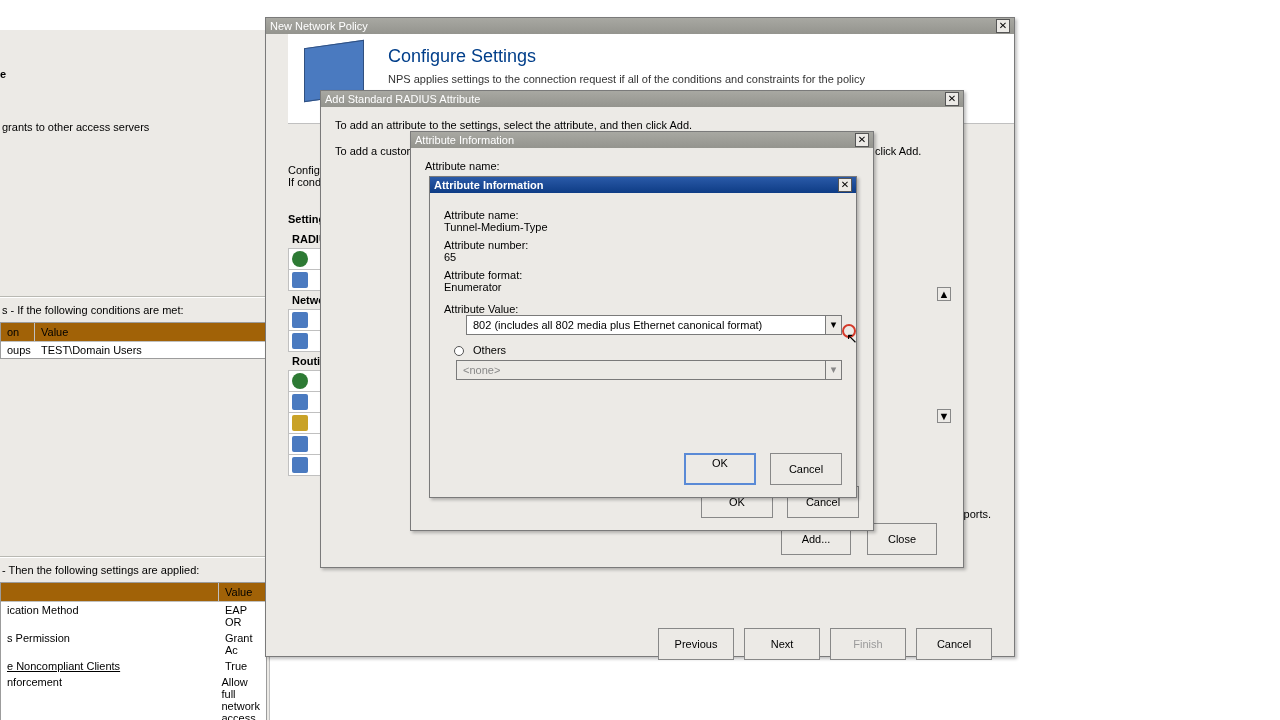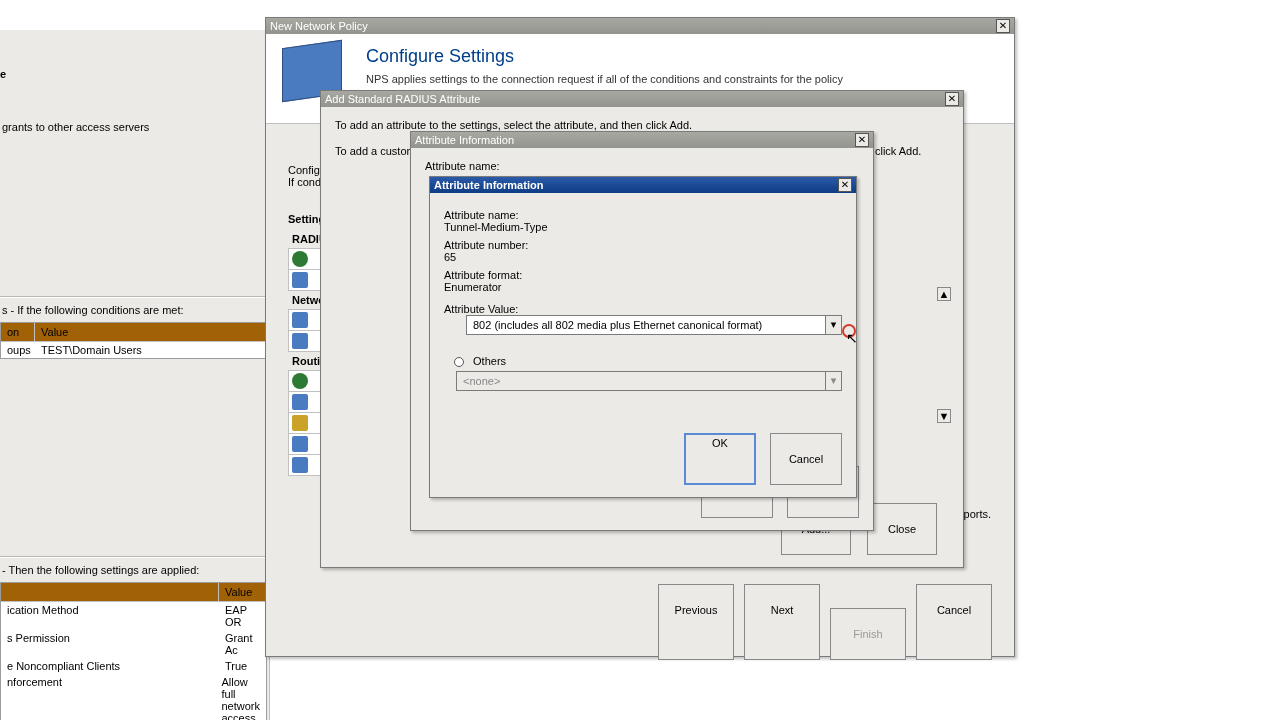--- a/index.html
+++ b/index.html
@@ -2,40 +2,40 @@
 <html><head>
 <meta charset="utf-8">
 <style>
 * { box-sizing: border-box; margin: 0; padding: 0; font-family: "Segoe UI", Tahoma, sans-serif; font-size: 11px; }
 body { background: #fff; width: 1280px; height: 720px; overflow: hidden; position: relative; }
 
 .win-outer { position: absolute; border: 1px solid #7a7a7a; background: #eceae6; box-shadow: 2px 2px 3px rgba(0,0,0,0.25); }
 .titlebar { background: linear-gradient(#a8a8a2, #94948e); height: 16px; line-height: 16px; padding: 0 4px; color: #fff; display: flex; justify-content: space-between; align-items: center; }
 .titlebar.active { background: linear-gradient(#2a5aa8, #0e3c85); }
 .close-x { width: 14px; height: 14px; background: #eceae6; border: 1px solid #555; color: #000; text-align: center; line-height: 12px; cursor: pointer; font-size: 10px; }
-.btn { background: #eceae6; border: 1px solid #888; padding: 19px 14px; text-align: center; cursor: pointer; }
+.btn { background: #eceae6; border: 1px solid #888; padding: 9px 14px; text-align: center; cursor: pointer; }
 .btn.default { border: 2px solid #5a8ad6; padding: 2px 13px; }
 
 
 #bg-panel { position: absolute; left: 0; top: 30px; width: 270px; height: 690px; background: #eceae6; border-right: 1px solid #c0c0c0; }
 #bg-title { position:absolute; left:0; top:38px; width:40px; height:15px; }
 #bg-desc { position: absolute; left: 0; top: 90px; width: 278px; }
 #bg-desc .l { padding: 1px 0 1px 2px; }
 
 .group-head { border-top: 1px solid #b9b9b3; border-bottom: 1px solid #fff; margin: 8px 0 4px 0; }
 .tbl { border: 1px solid #9c9c9c; background: #fff; }
 .tbl-head { background: #a16207; border-bottom: 1px solid #c0c0c0; display: flex; }
 .tbl-head div { padding: 3px 6px; border-right: 1px solid #c0c0c0; }
 .tbl-row { display: flex; }
 .tbl-row div { padding: 2px 6px; }
 
 
 #dlg-npp { left: 265px; top: 17px; width: 750px; height: 640px; }
 #npp-body { position: relative; height: 100%; }
-#npp-hdr { background: #fff; height: 90px; padding: 12px 12px 12px 100px; position: relative; border-bottom: 1px solid #c0c0c0; }
+#npp-hdr { background: #fff; height: 90px; padding: 12px 12px 12px 100px; position: relative; border-bottom: 1px solid #c0c0c0; margin-left: 22px; }
 #npp-hdr .icon { position: absolute; left: 16px; top: 10px; width: 60px; height: 54px; background: #4a7ac0; transform: skewY(-8deg); border:1px solid #305080; }
 #npp-hdr h1 { font-size: 18px; color: #003e8a; font-weight: 400; }
 #npp-cfg { position: absolute; left: 22px; top: 130px; right: 22px; }
 #npp-settings-label { font-weight: 700; }
 .settings-tree { position: absolute; left: 22px; top: 178px; width: 48px; }
 .stree-group { background: #eceae6; padding: 3px 4px; font-weight: 700; border-bottom:1px solid #c0c0c0; }
 .stree-item { display: flex; align-items: center; gap: 3px; padding: 2px 3px; background:#fff; border:1px solid #c0c0c0; border-top:none;}
 .stree-ic { width: 16px; height: 16px; background: #4a7ac0; border-radius: 2px; }
 .stree-ic.globe{ border-radius:50%; background:#2d7a34;}
 .stree-ic.lock{ background:#c9a227;}
@@ -118,21 +118,21 @@
       <div id="set-rows">
           <div class="tbl-row">
             <div style="width:218px;">ication Method</div>
             <div style="flex:1;">EAP OR</div>
           </div>
           <div class="tbl-row">
             <div style="width:218px;">s Permission</div>
             <div style="flex:1;">Grant Ac</div>
           </div>
           <div class="tbl-row">
-            <div style="width:218px;">e Noncompliant Clients</div>
+            <div style="width:218px;text-decoration:underline;">e Noncompliant Clients</div>
             <div style="flex:1;">True</div>
           </div>
           <div class="tbl-row">
             <div style="width:218px;">nforcement</div>
             <div style="flex:1;">Allow full network access</div>
           </div>
         </div>
     </div>
   </div>
 </div>
@@ -208,21 +208,21 @@
           <span>►</span>
         </div>
     </div>
 
     <div id="desc-label">Description:</div>
     <div id="desc-text">Specifies the transport medium used when creating a tunnel for protocols (for example, L2TP) that can operate over multiple transports.</div>
 
     <div id="npp-btns">
       <div class="btn">Previous</div>
       <div class="btn">Next</div>
-      <div class="btn" style="color:#9a9a9a;margin-top:24px;">Finish</div>
+      <div class="btn" style="color:#9a9a9a;">Finish</div>
       <div class="btn">Cancel</div>
     </div>
   </div>
 </div>
 
 <div id="dlg-asr" class="win-outer">
   <div class="titlebar">
     <span>Add Standard RADIUS Attribute</span>
     <span class="close-x">✕</span>
   </div>
@@ -260,21 +260,21 @@
     <div class="fld-val">Tunnel-Medium-Type</div>
 
     <div class="fld-label">Attribute number:</div>
     <div class="fld-val">65</div>
 
     <div class="fld-label">Attribute format:</div>
     <div class="fld-val">Enumerator</div>
 
     <div class="fld-label" style="margin-top:10px;">Attribute Value:</div>
 
-    <div class="combo" style="margin:0 0 20px 22px;">
+    <div class="combo" style="margin:0 0 9px 22px;">
       <span>802 (includes all 802 media plus Ethernet canonical format)</span>
       <span class="arrow">▾</span>
     </div>
 
     <div style="margin:2px 0 4px 10px;">
       <span class="radio"></span>
       <span>Others</span>
     </div>
     <div class="combo disabled" style="margin:0 0 8px 12px;">
       <span>&lt;none&gt;</span>

